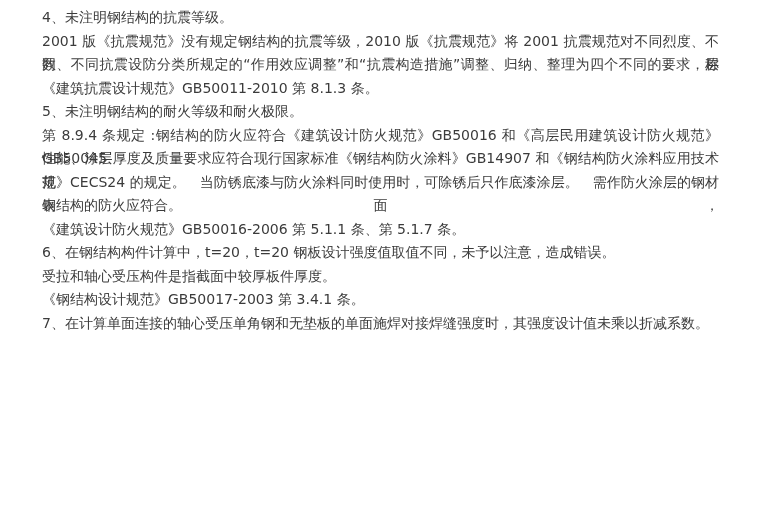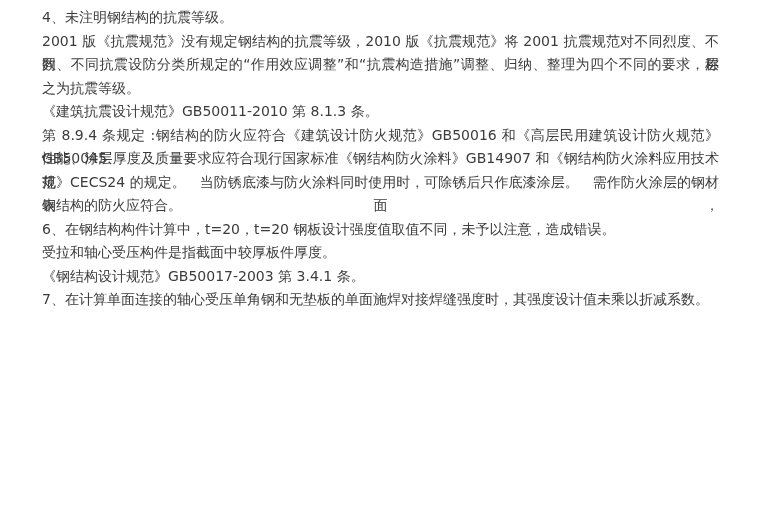--- a/index.html
+++ b/index.html
@@ -33,23 +33,24 @@
     text-align-last: justify;
   }
 </style>
 </head>
 <body>
 
 <div class="doc" id="doc-body" style="color: rgb(59, 59, 59);">
     <div class="line">4、未注明钢结构的抗震等级。</div>
     <div class="line just">2001 版《抗震规范》没有规定钢结构的抗震等级，2010 版《抗震规范》将 2001 抗震规范对不同烈度、不同层</div>
     <div class="line just">数、不同抗震设防分类所规定的“作用效应调整”和“抗震构造措施”调整、归纳、整理为四个不同的要求，称</div>
-    <div class="line">之为抗震等级。</div>
     <div class="line">《建筑抗震设计规范》GB50011-2010 第 8.1.3 条。</div>
+    <div class="line">5、未注明钢结构的耐火等级和耐火极限。</div>
     <div class="line just">第 8.9.4 条规定 :钢结构的防火应符合《建筑设计防火规范》GB50016 和《高层民用建筑设计防火规范》GB50045</div>
     <div class="line just">性能、涂层厚度及质量要求应符合现行国家标准《钢结构防火涂料》GB14907 和《钢结构防火涂料应用技术规</div>
     <div class="line just">范》CECS24 的规定。　当防锈底漆与防火涂料同时使用时，可除锈后只作底漆涂层。　需作防火涂层的钢材表面，</div>
     <div class="line">钢结构的防火应符合。</div>
+    <div class="line">《建筑设计防火规范》GB50016-2006 第 5.1.1 条、第 5.1.7 条。</div>
     <div class="line">6、在钢结构构件计算中，t=20，t=20 钢板设计强度值取值不同，未予以注意，造成错误。</div>
     <div class="line">受拉和轴心受压构件是指截面中较厚板件厚度。</div>
     <div class="line">《钢结构设计规范》GB50017-2003 第 3.4.1 条。</div>
     <div class="line">7、在计算单面连接的轴心受压单角钢和无垫板的单面施焊对接焊缝强度时，其强度设计值未乘以折减系数。</div>
   </div>
 
 </body></html>

